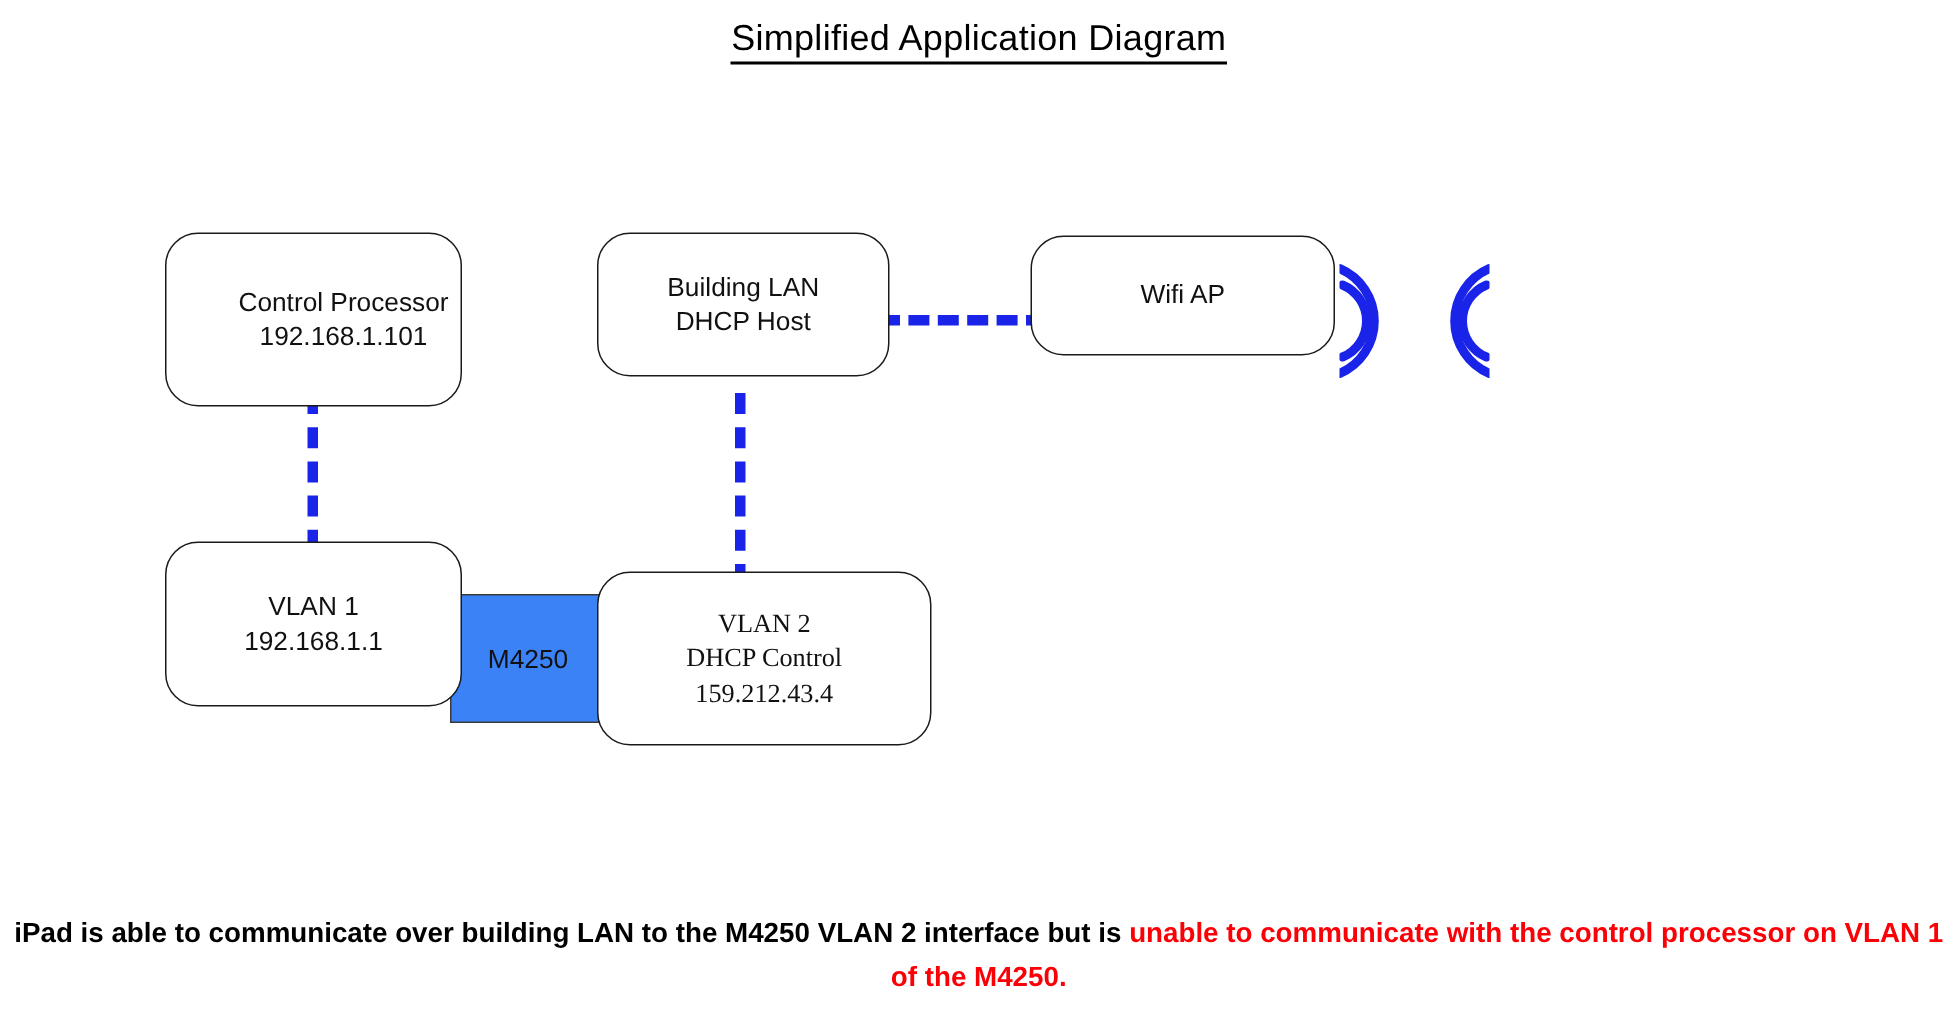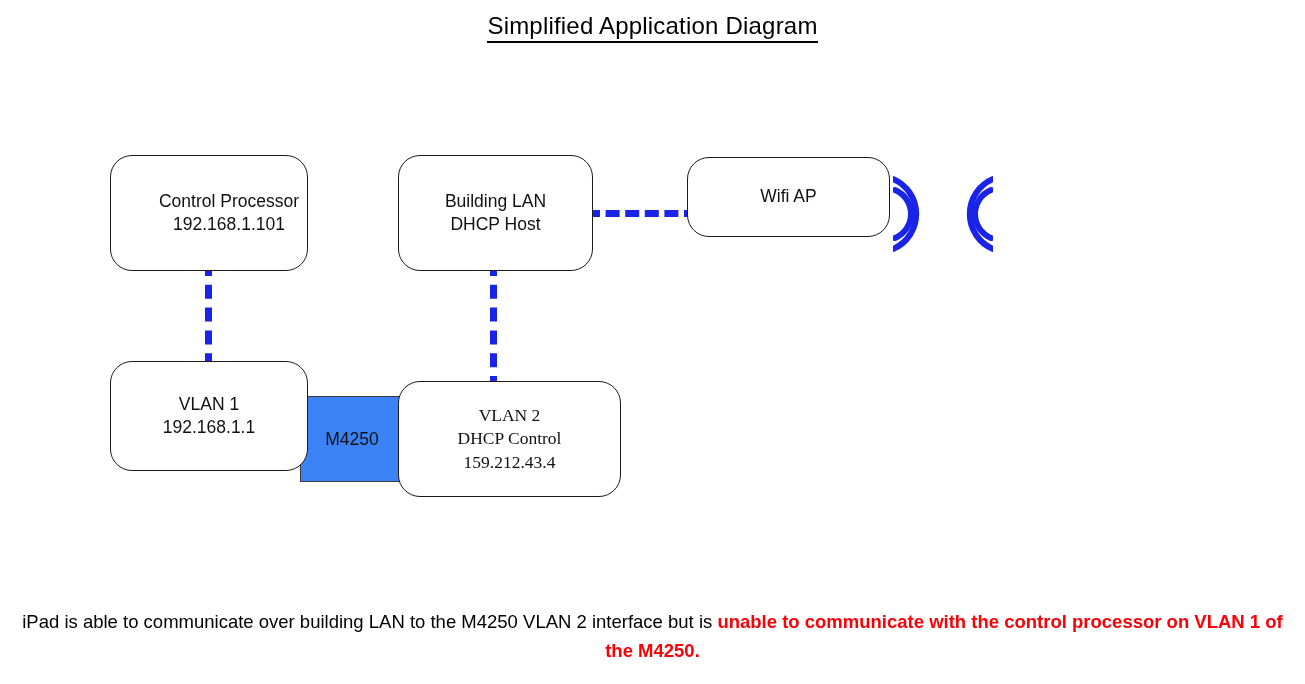--- a/index.html
+++ b/index.html
@@ -98,21 +98,21 @@
   .caption {
     position: absolute;
     left: 8px;
     top: 608px;
     width: 1289px;
     text-align: center;
     font-size: 18.5px;
     line-height: 1.55;
     color: #000000;
   }
-  .caption .normal { font-weight: 400; color: #000000; }
+  .caption .normal { font-weight: 700; color: #000000; }
   .caption .alert  { font-weight: bold; color: #fb0007; }
 </style>
 </head>
 <body>
 
 <div id="canvas">
 
   <div class="title">
     <span>Simplified Application Diagram</span>
   </div>
@@ -121,21 +121,21 @@
 
   <div class="dash-v" style="left:490px; top:262px; height:128px;"></div>
 
   <div class="dash-h" style="left:586px; top:210px; width:112px;"></div>
 
   <div class="node" style="left:110px; top:155px; width:198px; height:116px;padding-left:40px;">
     <span class="line">Control Processor</span>
     <span class="line">192.168.1.101</span>
   </div>
 
-  <div class="node" style="left:398px; top:155px; width:195px; height:116px;">
+  <div class="node" style="left:398px; top:155px; width:195px; height:96px;">
     <span class="line">Building LAN</span>
     <span class="line">DHCP Host</span>
   </div>
 
   <div class="node" style="left:687px; top:157px; width:203px; height:80px;">
     <span class="line">Wifi AP</span>
   </div>
 
 
   <svg class="arcs" style="left:893px; top:168px;" width="100" height="92" viewBox="0 0 100 92">

